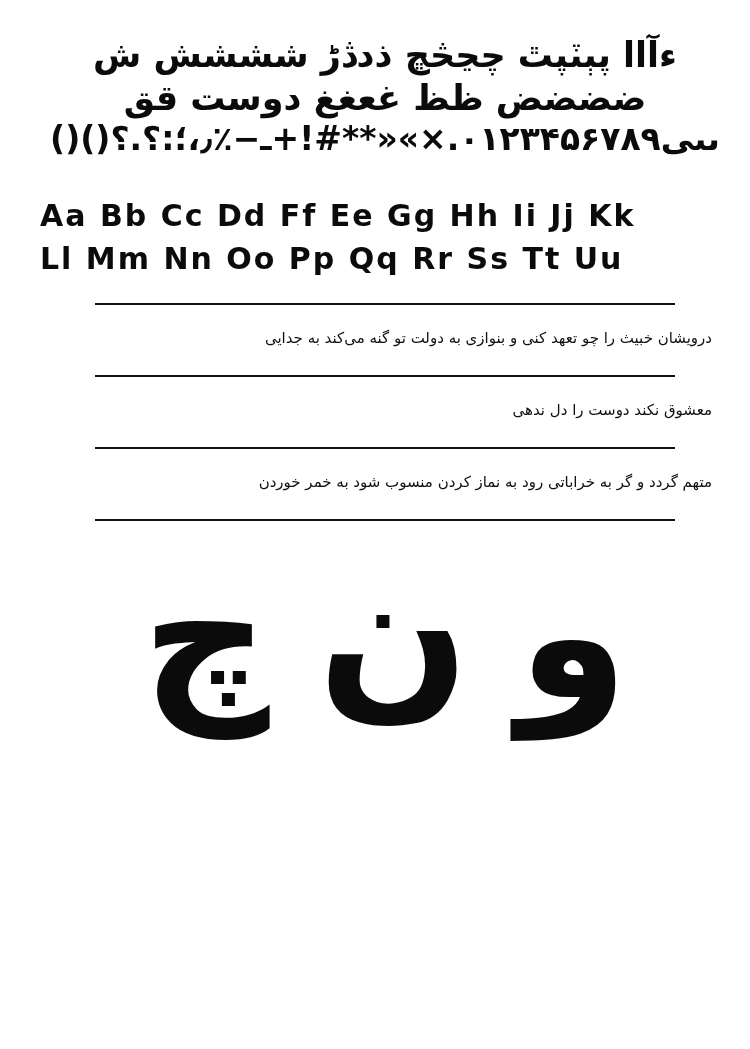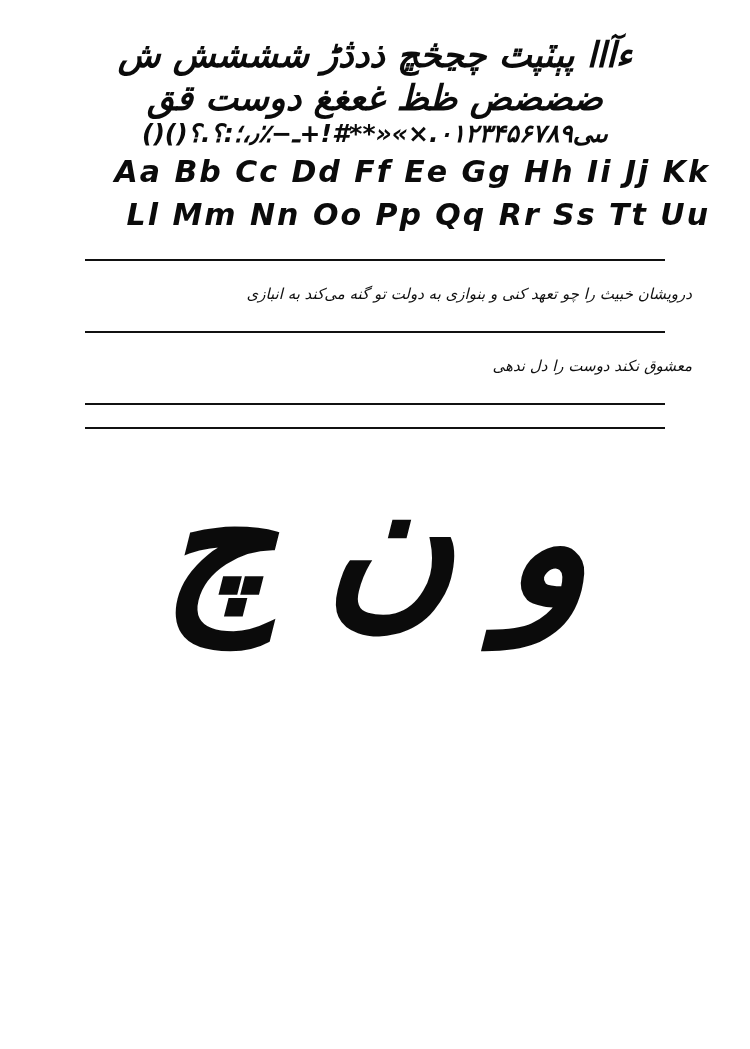--- a/index.html
+++ b/index.html
@@ -13,48 +13,48 @@
     font-family: "DejaVu Sans", sans-serif;
     color: #0b0b0b;
     overflow: hidden;
   }
   .page {
     position: relative;
     width: 750px;
     height: 1049px;
     background: #ffffff;
     box-sizing: border-box;
-    padding: 28px 40px 0 40px;
-    font-style: italic;
+    padding: 28px 20px 0 40px;
   }
 
   
   .glyph-block {
     direction: rtl;
     text-align: center;
     font-family: "DejaVu Sans", sans-serif;
     font-weight: 700;
     letter-spacing: 0.5px;
     margin-top: 6px;
   }
   .glyph-line {
     font-size: 35px;
     line-height: 1.22;
     white-space: nowrap;
     color: #0b0b0b;
   }
   .glyph-line.small {
-    font-size: 25px;
+    font-size: 33px;
     text-align: center;
   }
 
   
   .latin-block {
     direction: ltr;
-    text-align: right;
+    text-align: left;
+    margin-top: 34px;
     font-family: "DejaVu Sans", sans-serif;
     font-weight: 700;
   }
   .latin-line {
     font-size: 30px;
     line-height: 1.45;
     letter-spacing: 2px;
     white-space: nowrap;
   }
   .latin-line .gap {
@@ -118,32 +118,33 @@
   </div>
 
   <div class="latin-block">
     <div class="latin-line">Aa Bb Cc Dd Ff Ee Gg Hh Ii Jj Kk</div>
     <div class="latin-line">Ll Mm Nn Oo Pp Qq Rr Ss Tt Uu</div>
   </div>
 
   <div class="rule"></div>
 
   <div class="sample">
-    <div>درویشان خبیث را چو تعهد کنی و بنوازی به دولت تو گنه می‌کند به انبازی</div>
+    <div>درویشان خبیث را چو تعهد کنی و بنوازی به دولت تو گنه می‌کند به جدایی</div>
   </div>
 
   <div class="rule"></div>
 
   <div class="sample center-split">
     <span>معشوق نکند دوست را دل ندهی</span>
   </div>
 
   <div class="rule"></div>
 
   <div class="sample">
+    <div>متهم گردد و گر به خراباتی رود به نماز کردن منسوب شود به خمر خوردن</div>
   </div>
 
   <div class="rule"></div>
 
   <div class="display-row">
     <div class="display-letter">و</div>
     <div class="display-letter">ن</div>
     <div class="display-letter">چ</div>
   </div>
 

